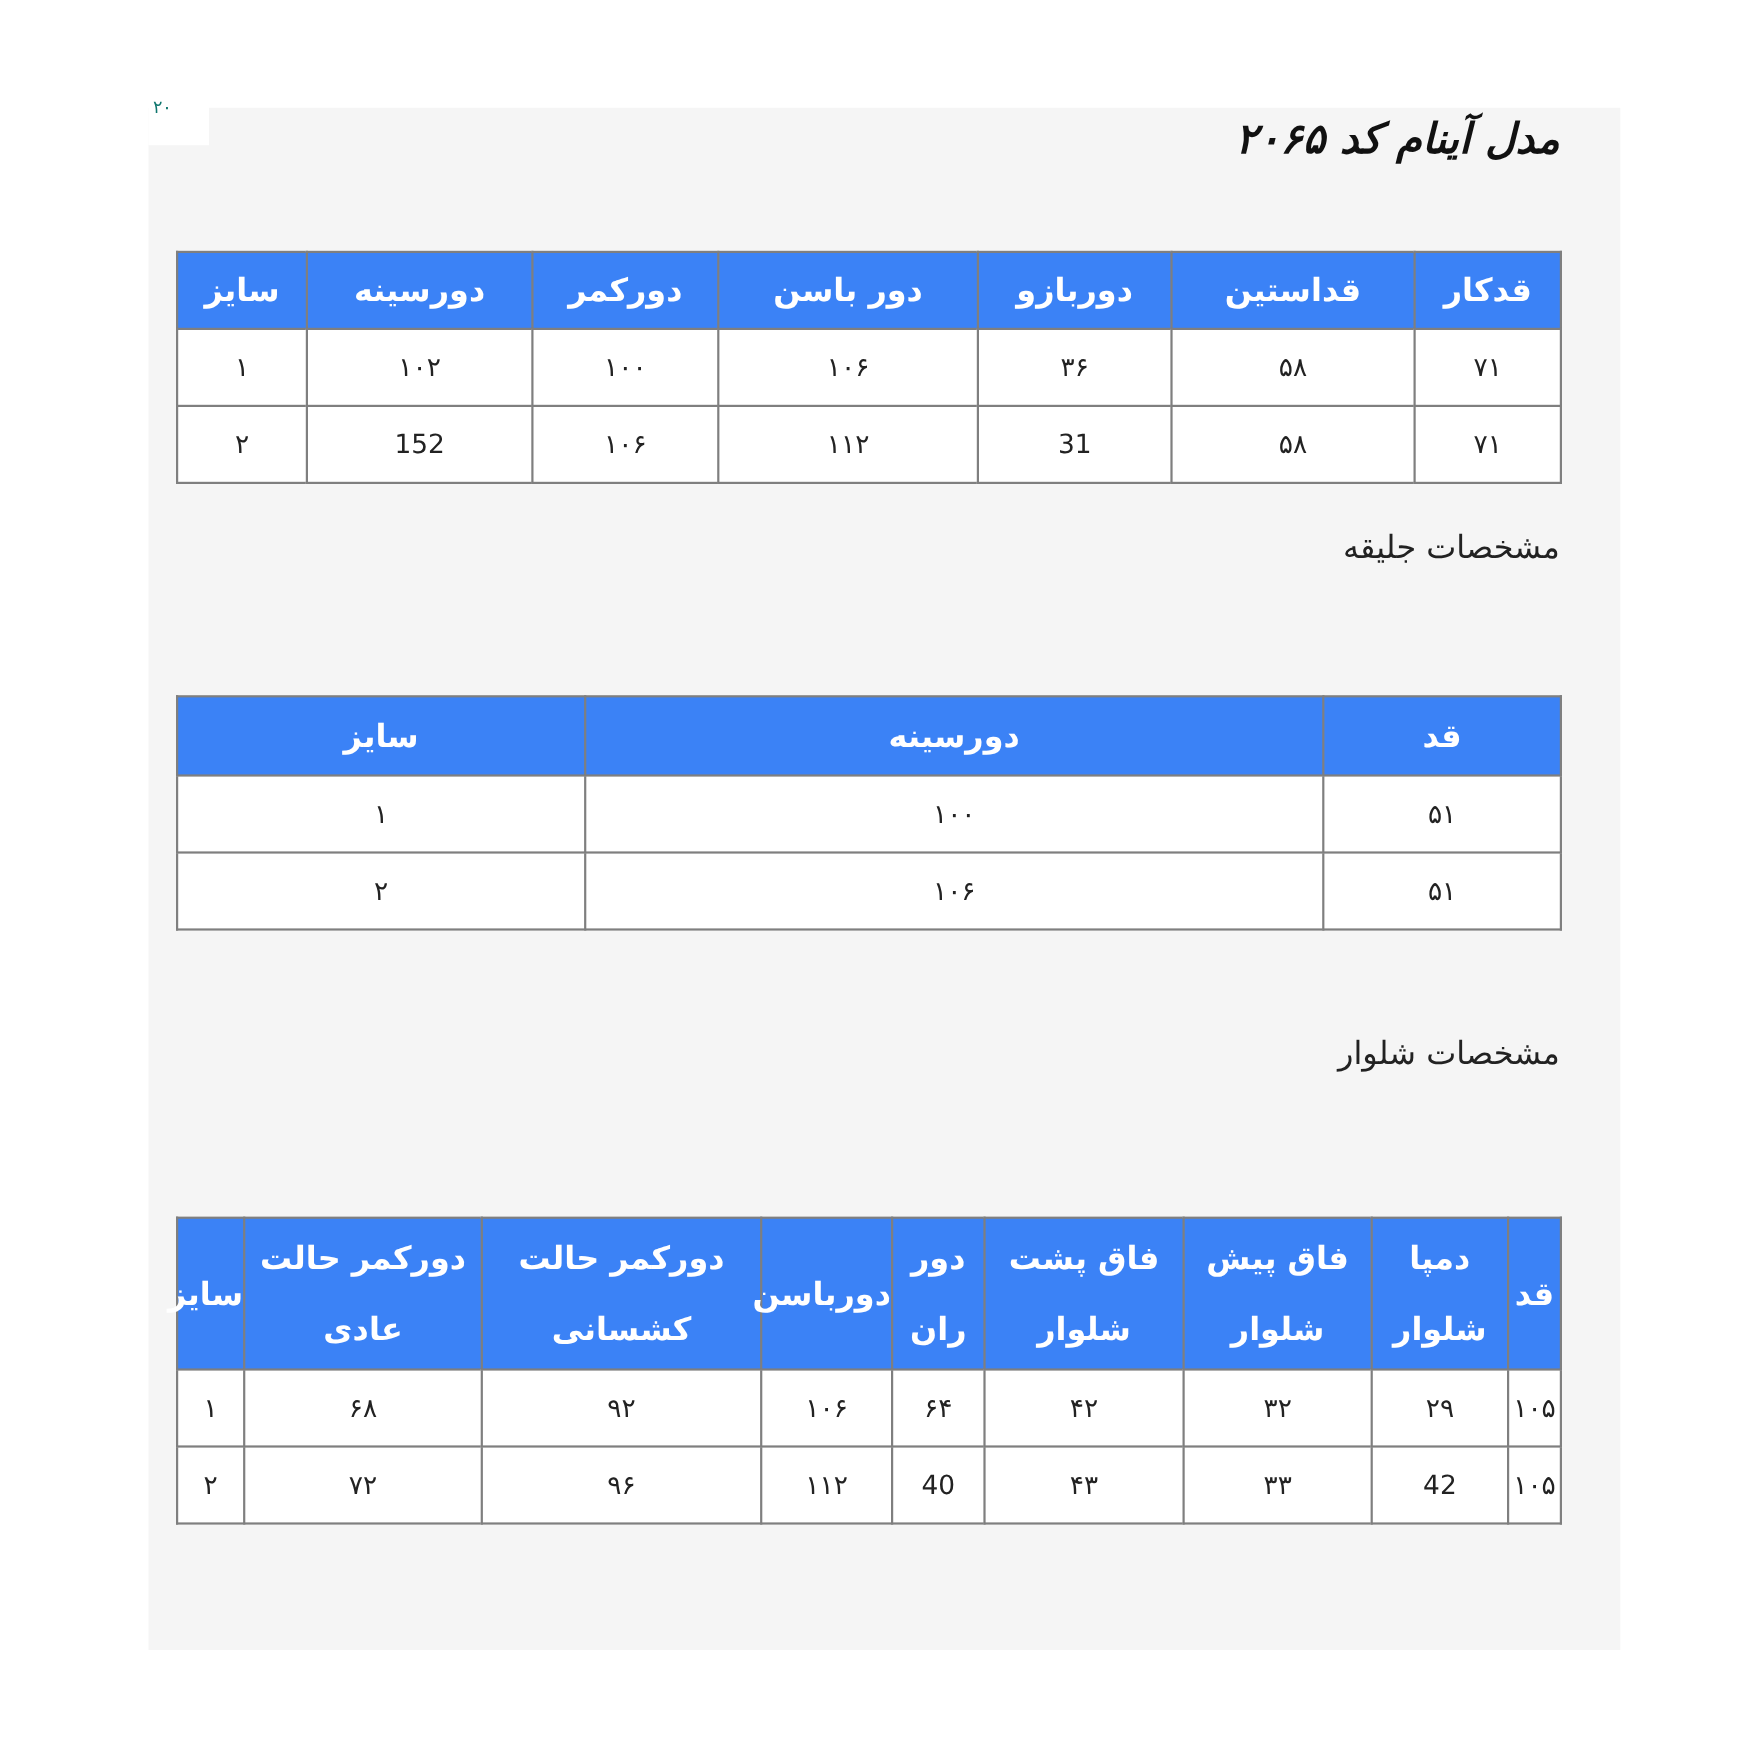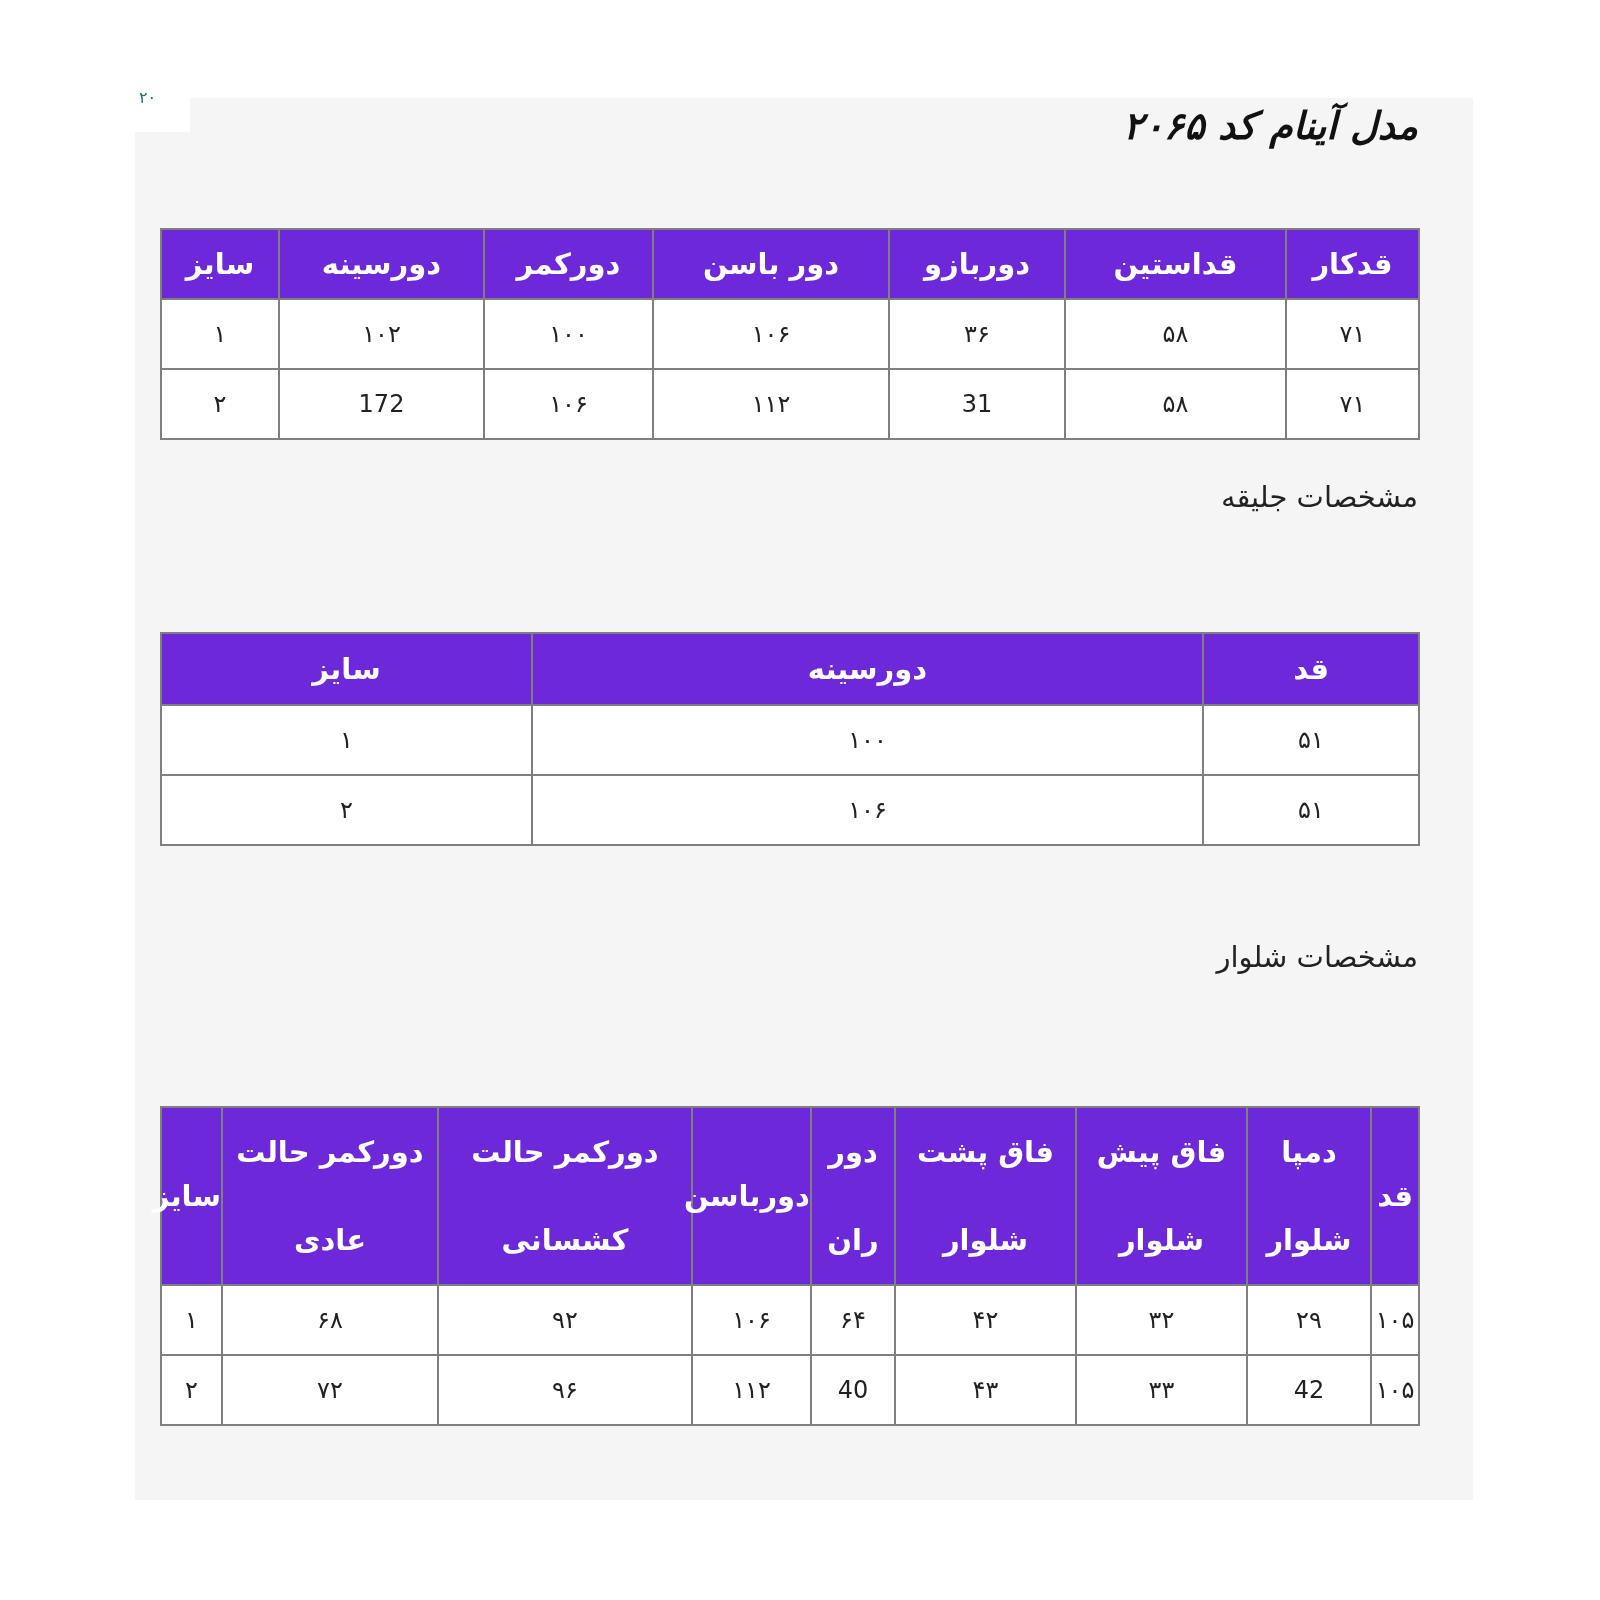--- a/index.html
+++ b/index.html
@@ -67,40 +67,40 @@
       background: #ffffff;
     }
     table.size-table th,
     table.size-table td {
       border: 2px solid #7f7f7f;
       text-align: center;
       vertical-align: middle;
       padding: 0;
     }
     table.size-table th {
-      background: #6d28d9;
+      background: #3b82f6;
       color: #ffffff;
       font-weight: bold;
       font-size: 29px;
     }
     table.size-table td {
       color: #222222;
       font-size: 24px;
       background: #ffffff;
     }
     .t1 { top: 228px; }
     .t1 th { height: 68px; }
     .t1 td { height: 68px; }
 
     .t2 { top: 632px; }
     .t2 th { height: 70px; }
     .t2 td { height: 68px; }
 
     .t3 { top: 1106px; }
-    .t3 th { height: 136px; line-height: 88px; font-size: 28px; }
+    .t3 th { height: 136px; line-height: 64px; font-size: 28px; }
     .t3 td { height: 68px; }
   </style>
 </head>
 <body>
 
 <div class="panel"></div>
 <div class="corner-mark">٢٠</div>
 
 <div class="title">مدل آینام کد ۲۰۶۵</div>
 
@@ -134,21 +134,21 @@
       <td>۱۰۰</td>
       <td>۱۰۲</td>
       <td>۱</td>
     </tr>
     <tr>
       <td>۷۱</td>
       <td>۵۸</td>
       <td>31</td>
       <td>۱۱۲</td>
       <td>۱۰۶</td>
-      <td>172</td>
+      <td>152</td>
       <td>۲</td>
     </tr>
   </tbody>
 </table>
 
 <div class="section-label vest">مشخصات جلیقه</div>
 
 <table class="size-table t2">
   <colgroup>
     <col style="width:216px">

